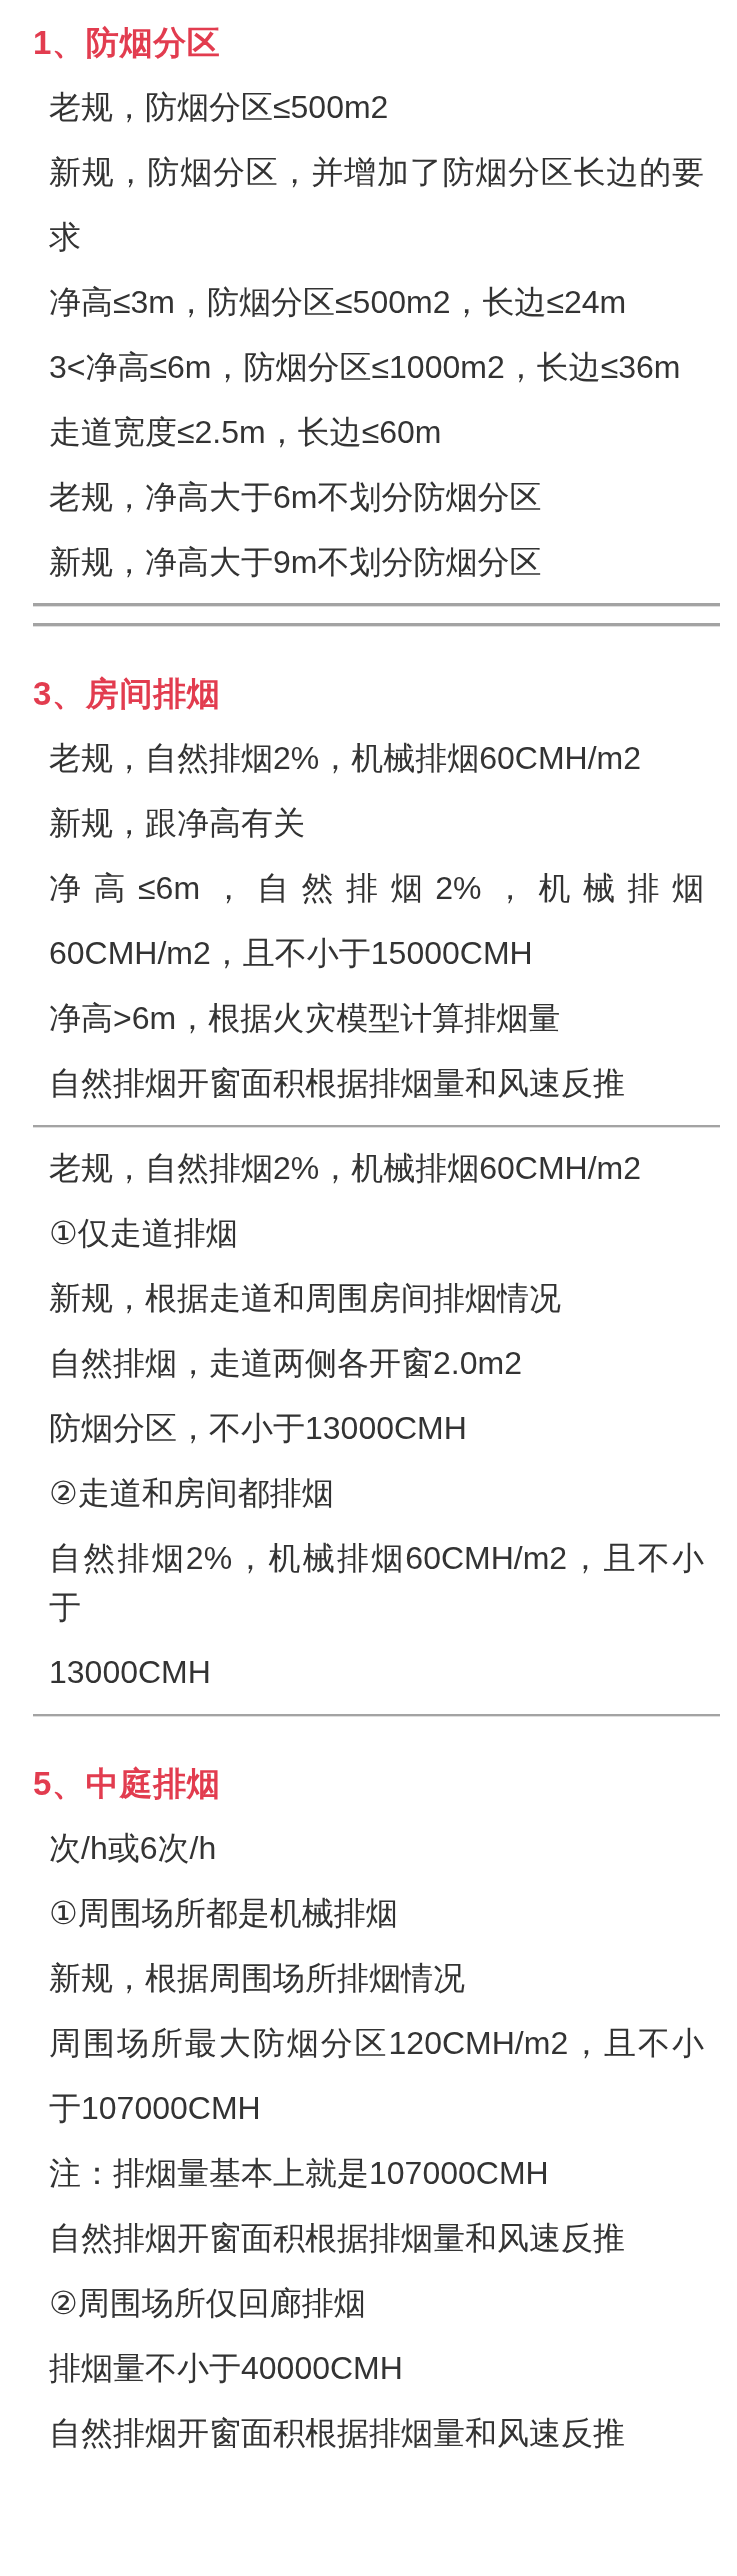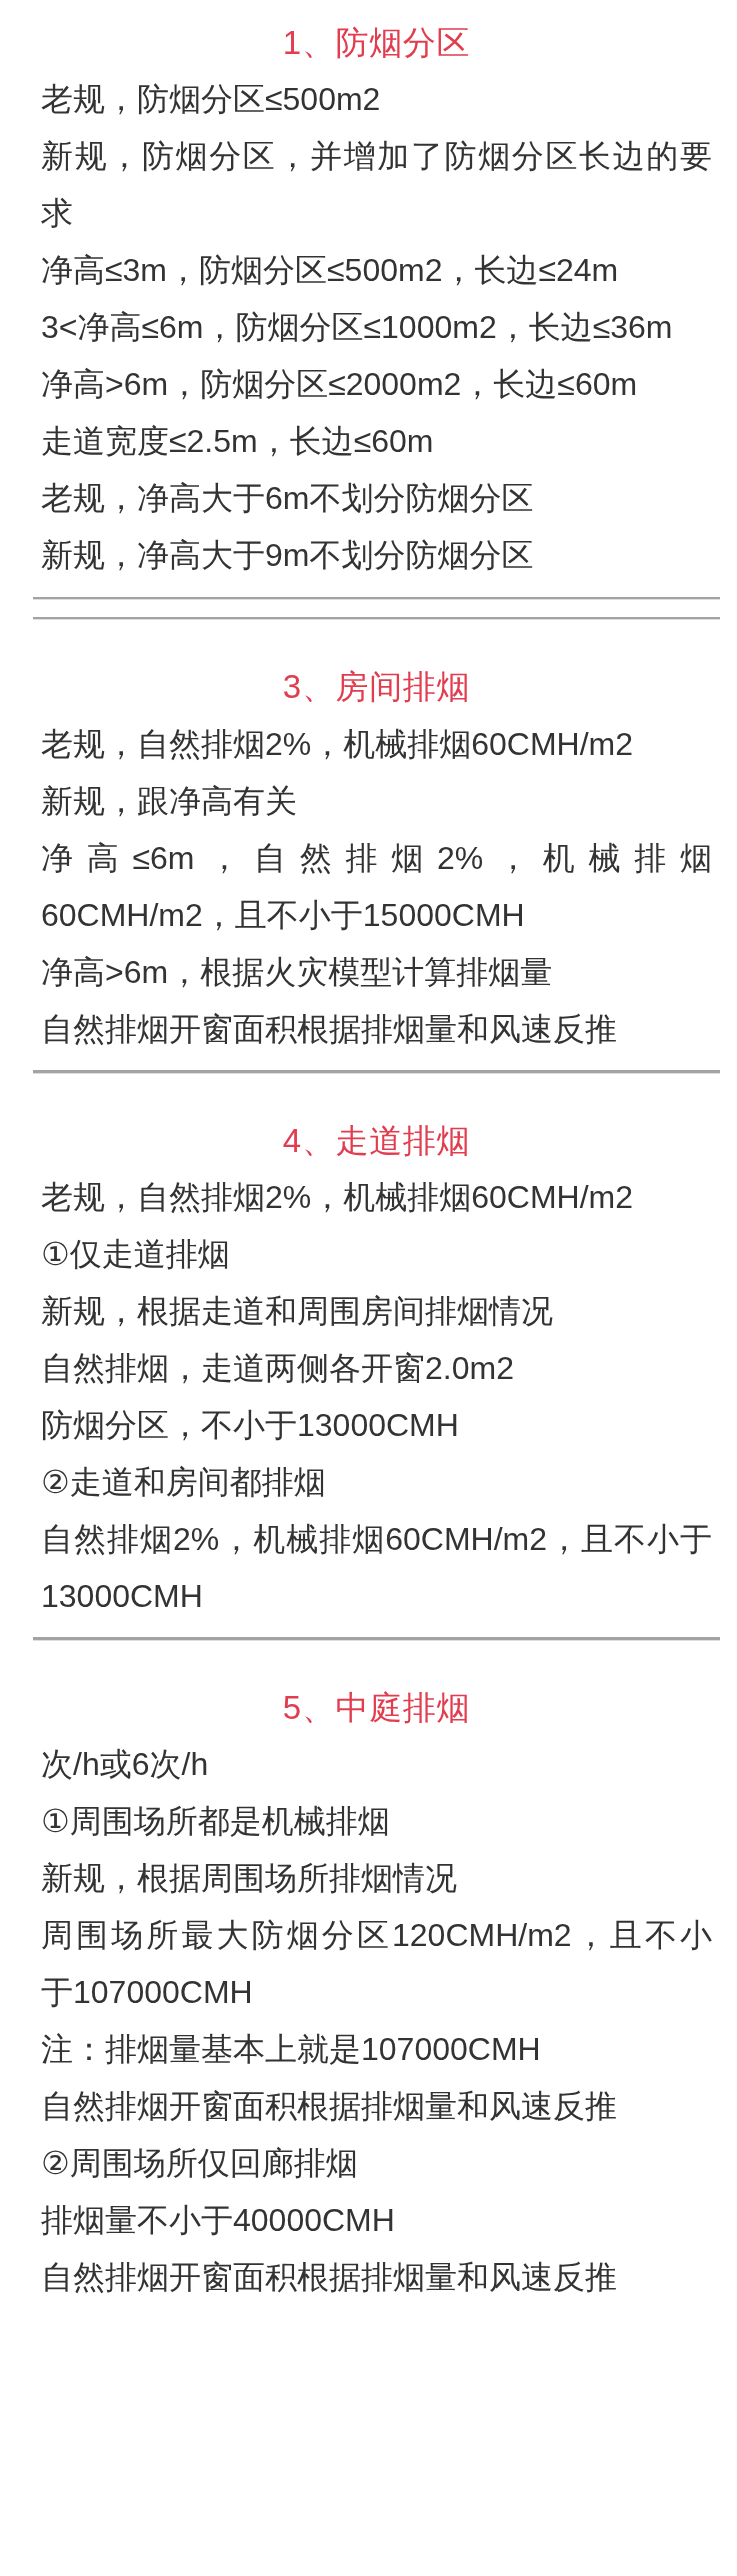--- a/index.html
+++ b/index.html
@@ -14,30 +14,29 @@
     color: #333333;
   }
   .article {
     padding: 18px 18px 5.5px 33px;
   }
   section.rule-section { display: block; }
   h2.sec-title {
     color: #e23c4f;
     font-size: 33px;
     line-height: 49px;
-    font-weight: normal;
+    font-weight: bold;
     margin: 42px 0 8.2px 0;
     letter-spacing: 0.7px;
-    text-align: center;
   }
   section.rule-section:first-of-type h2.sec-title { margin-top: 0; }
   p.line {
     font-size: 32px;
     line-height: 49px;
-    margin: 8px;
+    margin: 16px;
     color: #333333;
     white-space: nowrap;
   }
   p.line.justify {
     white-space: normal;
     text-align: justify;
     text-align-last: justify;
   }
   hr.divider {
     border: none;
@@ -52,21 +51,20 @@
 
 <main class="article">
 
     <section class="rule-section">
       <h2 class="sec-title">1、防烟分区</h2>
     <p class="line">老规，防烟分区≤500m2</p>
       <p class="line justify">新规，防烟分区，并增加了防烟分区长边的要</p>
       <p class="line">求</p>
       <p class="line">净高≤3m，防烟分区≤500m2，长边≤24m</p>
       <p class="line">3&lt;净高≤6m，防烟分区≤1000m2，长边≤36m</p>
-      <p class="line">净高&gt;6m，防烟分区≤2000m2，长边≤60m</p>
       <p class="line">走道宽度≤2.5m，长边≤60m</p>
       <p class="line">老规，净高大于6m不划分防烟分区</p>
       <p class="line">新规，净高大于9m不划分防烟分区</p>
     </section>
 
     <hr class="divider">
 
 
     <hr class="divider">
 
@@ -76,21 +74,20 @@
       <p class="line">新规，跟净高有关</p>
       <p class="line justify">净高≤6m，自然排烟2%，机械排烟</p>
       <p class="line">60CMH/m2，且不小于15000CMH</p>
       <p class="line">净高&gt;6m，根据火灾模型计算排烟量</p>
       <p class="line">自然排烟开窗面积根据排烟量和风速反推</p>
     </section>
 
     <hr class="divider">
 
     <section class="rule-section">
-      <h2 class="sec-title">4、走道排烟</h2>
     <p class="line">老规，自然排烟2%，机械排烟60CMH/m2</p>
       <p class="line">①仅走道排烟</p>
       <p class="line">新规，根据走道和周围房间排烟情况</p>
       <p class="line">自然排烟，走道两侧各开窗2.0m2</p>
       <p class="line">防烟分区，不小于13000CMH</p>
       <p class="line">②走道和房间都排烟</p>
       <p class="line justify">自然排烟2%，机械排烟60CMH/m2，且不小于</p>
       <p class="line">13000CMH</p>
     </section>
 

